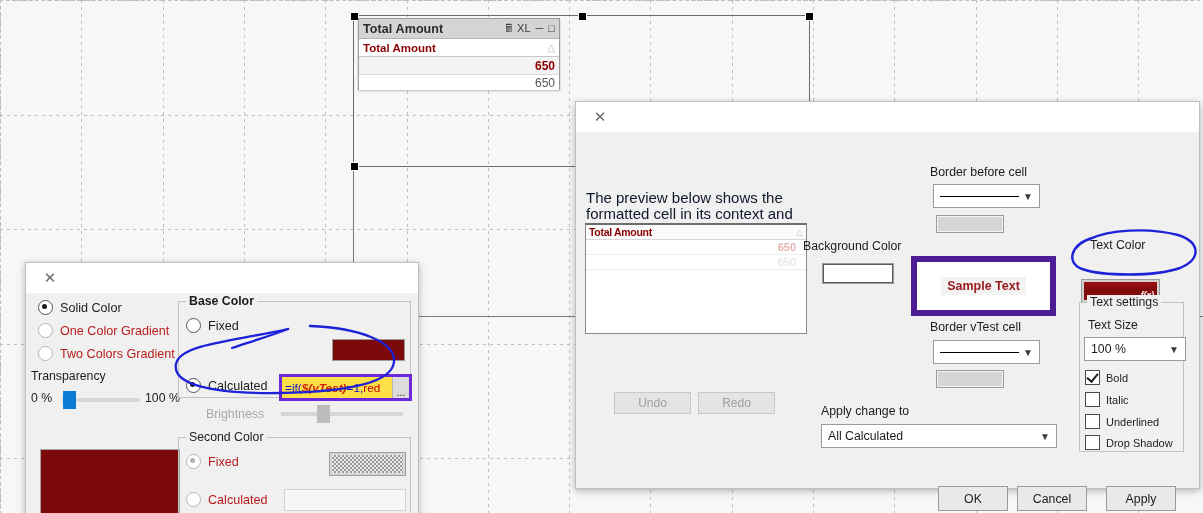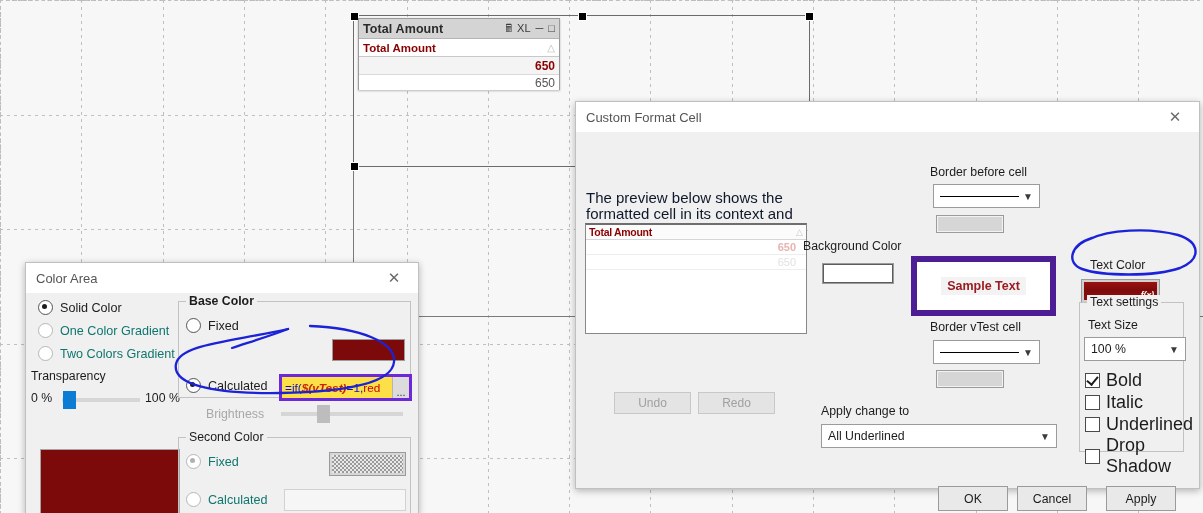--- a/index.html
+++ b/index.html
@@ -95,37 +95,37 @@
   #sampleTxt{background:#f3f3f3;padding:2px 6px;font-size:12.5px;font-weight:bold;
              color:#9b1c20;}
   .textswatch{position:absolute;border:1px solid #9b9b9b;background:#d0d0d0;padding:2px;}
   .textswatch .inner{width:100%;height:100%;background:linear-gradient(180deg,#9c1111 0%,#7d0a0a 45%,#8f0f0f 100%);
                      position:relative;}
   .textswatch .fx{position:absolute;right:3px;bottom:0px;color:#fff;
                   font-size:8.5px;font-style:italic;font-weight:bold;}
   .grp{position:absolute;border:1px solid #c2c2c2;}
   .grp .gt{position:absolute;top:-8px;left:7px;background:#f0f0f0;padding:0 3px;
            font-size:12.3px;color:#1c1c1c;}
-  .cb{position:absolute;display:flex;align-items:center;gap:6px;font-size:18px;color:#1c1c1c;}
+  .cb{position:absolute;display:flex;align-items:center;gap:6px;font-size:11px;color:#1c1c1c;}
   .cbbox{width:13px;height:13px;border:1px solid #4a4a4a;background:#fff;
          position:relative;flex:none;}
   .cbbox.on::after{content:"";position:absolute;left:3px;top:0px;width:5px;height:9px;
                    border:solid #1c1c1c;border-width:0 2px 2px 0;transform:rotate(40deg);}
   .btn{position:absolute;height:23px;background:#e9e9e9;border:1px solid #9b9b9b;
        display:flex;align-items:center;justify-content:center;font-size:12.3px;color:#1c1c1c;}
 
   
   #ca{left:25px;top:262px;width:392px;height:251px;}
   #ca .body{position:relative;height:268px;background:#f0f0f0;padding-left:28px;}
   .rb{position:absolute;display:flex;align-items:center;gap:7px;font-size:12.6px;color:#1c1c1c;}
   .rbc{width:13px;height:13px;border-radius:50%;border:1px solid #555;background:#fff;
        position:relative;flex:none;}
   .rbc.on::after{content:"";position:absolute;left:3px;top:3px;width:5px;height:5px;
                  border-radius:50%;background:#1c1c1c;}
-  .rb.dis{color:#0f766e;justify-content:space-between;}
+  .rb.dis{color:#b91c1c;justify-content:space-between;}
   .rb.dis .rbc{border-color:#b6b6b6;}
   .rb.dis .rbc.on::after{background:#b0b0b0;}
   .slider{position:absolute;height:4px;background:#d6d6d6;}
   .sthumb{position:absolute;width:13px;height:18px;background:#0b7bd4;}
   .sthumb.g{background:#bdbdbd;}
   #bigswatch{position:absolute;left:14px;top:156px;width:138px;height:65px;
              background:#7d0a0a;border:1px solid #a5a5a5;}
   .expr{position:absolute;background:#fde047;border:3px solid #6d28d9;
         display:flex;align-items:center;padding:0 0 0 3px;font-size:11.8px;
         overflow:hidden;white-space:nowrap;}
@@ -194,21 +194,20 @@
   <div class="hdr">
     <span class="lbl">Total Amount</span>
     <span class="sort">△</span>
   </div>
   <div class="r1">650</div>
   <div class="r2">650</div>
 </div>
 
 <div class="dlg" id="cfc">
   <div class="title">
-    <span class="tt">Custom Format Cell</span>
     <span class="xbtn">✕</span>
   </div>
   <div class="body">
 
     <div class="desc">The preview below shows the formatted cell in its context and after application of any visual cue and/or attribute expression formatting.</div>
 
     <div id="preview">
       <div class="ph">
         <span class="l">Total Amount</span>
         <span class="s">△</span>
@@ -238,25 +237,25 @@
 
     <div class="lab" style="left:354px;top:188px;">Border vTest cell</div>
     <div class="combo" style="left:357px;top:208px;width:93px;">
       <span class="lineimg"></span>
       <span class="ar">▼</span>
     </div>
     <div class="greybtn" style="left:360px;top:238px;width:66px;height:16px;"></div>
 
     <div class="lab" style="left:245px;top:272px;">Apply change to</div>
     <div class="combo" style="left:245px;top:292px;width:222px;">
-      <span class="cv">All Underlined</span>
+      <span class="cv">All Calculated</span>
       <span class="ar">▼</span>
     </div>
 
-    <div class="lab" style="left:514px;top:106px;margin-top:20px;">Text Color</div>
+    <div class="lab" style="left:514px;top:106px;">Text Color</div>
     <div class="textswatch" style="left:505px;top:131px;width:73px;height:18px;margin-top:16px;">
       <div class="inner">
         <span class="fx">f(x)</span>
       </div>
     </div>
 
     <div class="grp" style="left:503px;top:170px;width:103px;height:148px;">
       <span class="gt">Text settings</span>
     </div>
     <div class="lab" style="left:512px;top:186px;">Text Size</div>
@@ -283,21 +282,20 @@
     </div>
 
     <div class="btn" style="left:362px;top:354px;width:68px;">OK</div>
     <div class="btn" style="left:441px;top:354px;width:68px;">Cancel</div>
     <div class="btn" style="left:530px;top:354px;width:68px;">Apply</div>
   </div>
 </div>
 
 <div class="dlg" id="ca">
   <div class="title">
-    <span class="tt">Color Area</span>
     <span class="xbtn">✕</span>
   </div>
   <div class="body">
 
     <div class="rb" style="left:12px;top:7px;">
       <span class="rbc on"></span>
       <span>Solid Color</span>
     </div>
     <div class="rb dis" style="left:12px;top:30px;">
       <span class="rbc"></span>

